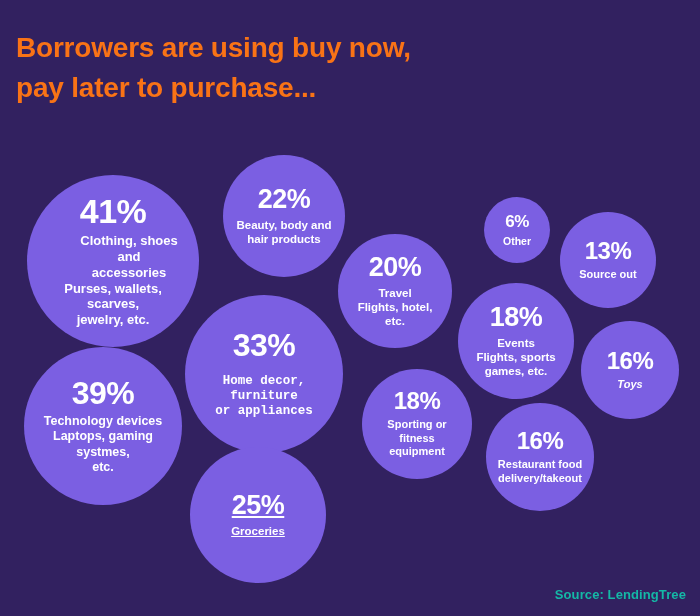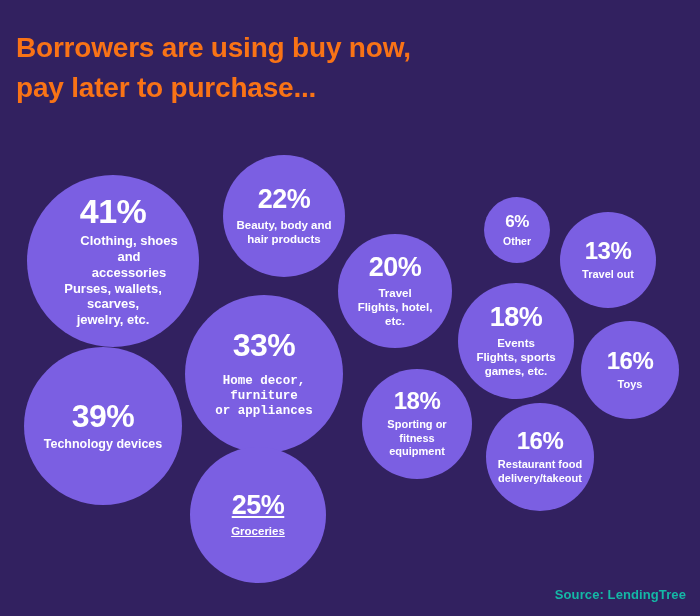--- a/index.html
+++ b/index.html
@@ -111,40 +111,42 @@
         <div class="pct">20%</div>
         <div class="lbl" style="white-space: pre-line;">Travel</div>
         <div class="sub" style="white-space: pre-line;">Flights, hotel, etc.</div>
       </div>
       <div class="bubble sz-xs" style="left: 484px; top: 197px; width: 66px; height: 66px; padding: 5px;">
         <div class="pct">6%</div>
         <div class="lbl" style="white-space: pre-line;">Other</div>
       </div>
       <div class="bubble sz-sm" style="left: 560px; top: 212px; width: 96px; height: 96px; padding: 8px;">
         <div class="pct">13%</div>
-        <div class="lbl" style="white-space: pre-line;">Travel out</div>
+        <div class="lbl" style="white-space: pre-line;">Source out</div>
       </div>
       <div class="bubble sz-lg" style="left: 185px; top: 295px; width: 158px; height: 158px; padding: 13px; gap: 8px;">
         <div class="pct">33%</div>
         <div class="lbl" style="white-space: pre-line; font-family: Liberation Mono, monospace;">Home decor, furniture
 or appliances</div>
       </div>
       <div class="bubble sz-md" style="left: 458px; top: 283px; width: 116px; height: 116px; padding: 9px;">
         <div class="pct">18%</div>
         <div class="lbl" style="white-space: pre-line;">Events</div>
         <div class="sub" style="white-space: pre-line;">Flights, sports
 games, etc.</div>
       </div>
       <div class="bubble sz-sm" style="left: 581px; top: 321px; width: 98px; height: 98px; padding: 8px;">
         <div class="pct">16%</div>
-        <div class="lbl" style="white-space: pre-line;">Toys</div>
+        <div class="lbl" style="white-space: pre-line; font-style: italic;">Toys</div>
       </div>
       <div class="bubble sz-lg" style="left: 24px; top: 347px; width: 158px; height: 158px; padding: 13px;">
         <div class="pct">39%</div>
         <div class="lbl" style="white-space: pre-line;">Technology devices</div>
+        <div class="sub" style="white-space: pre-line;">Laptops, gaming systmes,
+etc.</div>
       </div>
       <div class="bubble sz-sm" style="left: 362px; top: 369px; width: 110px; height: 110px; padding: 9px;">
         <div class="pct">18%</div>
         <div class="lbl" style="white-space: pre-line;">Sporting or fitness
 equipment</div>
       </div>
       <div class="bubble sz-sm" style="left: 486px; top: 403px; width: 108px; height: 108px; padding: 9px;">
         <div class="pct">16%</div>
         <div class="lbl" style="white-space: pre-line;">Restaurant food
 delivery/takeout</div>

